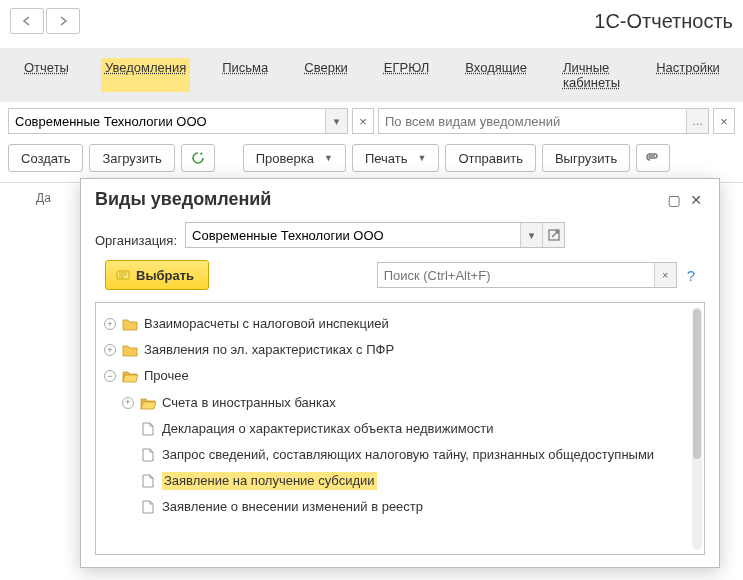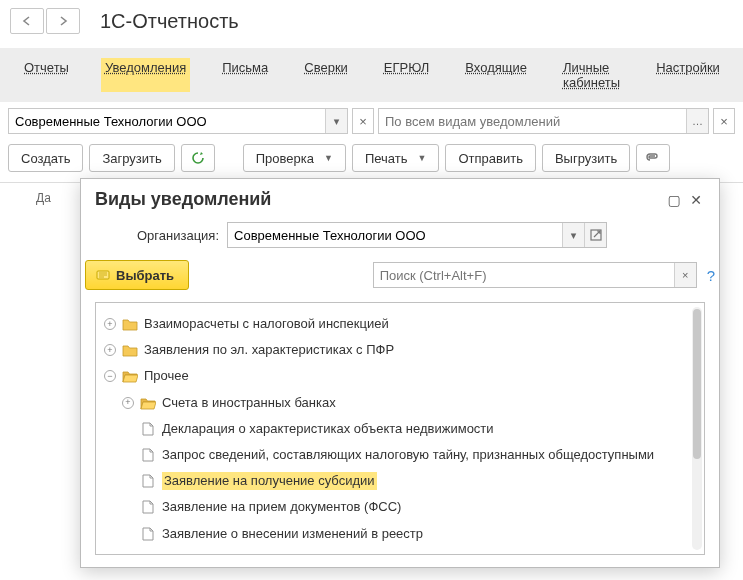--- a/index.html
+++ b/index.html
@@ -11,20 +11,21 @@
     background: #fff;
     width: 743px;
     height: 580px;
     overflow: hidden;
     position: relative;
   }
   .titlebar {
     display: flex;
     align-items: center;
     padding: 8px 10px 14px 10px;
+    justify-content: space-between;
   }
   .nav-btns { display: flex; gap: 2px; margin-right: 20px; }
   .nav-btn {
     width: 34px; height: 26px;
     border: 1px solid #c8c8c8;
     background: #fff;
     display: flex; align-items: center; justify-content: center;
     color: #888;
     border-radius: 2px;
   }
@@ -109,46 +110,45 @@
     box-shadow: 0 4px 18px rgba(0,0,0,0.2);
     display: flex; flex-direction: column;
   }
   .dlg-head {
     display: flex; align-items: center;
     padding: 10px 12px 8px 14px;
   }
   .dlg-title { font-size: 18px; font-weight: bold; flex: 1; }
   .dlg-ctrl { width: 22px; text-align: center; color: #555; cursor: pointer; font-size: 14px; }
   .dlg-row {
-    display: flex; align-items: center; gap: 8px;
+    display: flex; align-items: flex-end; gap: 8px;
     padding: 4px 14px;
-    margin-left: 42px;
   }
   .dlg-row label { font-size: 13px; }
   .org-combo {
     display: flex; border: 1px solid #c0c0c0; height: 26px; flex: 0 0 380px;
   }
   .org-combo input { border: none; outline: none; flex: 1; padding: 0 6px; font-size: 13px; }
   .dlg-actions {
     display: flex; align-items: center; gap: 10px;
-    padding: 8px 4px;
+    padding: 8px 24px;
     justify-content: flex-end;
   }
   .choose-btn {
     height: 30px;
     padding: 0 14px 0 10px;
     border: 1px solid #c9a900;
     background: linear-gradient(#ffe87a,#ffd633);
     border-radius: 3px;
     font-weight: bold;
     display: flex; align-items: center; gap: 6px;
   }
   .search-box {
     margin-left: auto;
-    display: flex; border: 1px solid #c0c0c0; height: 26px; width: 324px;
+    display: flex; border: 1px solid #c0c0c0; height: 26px; width: 300px;
   }
   .search-box input { border: none; outline: none; flex: 1; padding: 0 6px; color: #888; font-size: 13px; }
   .help { color: #3a8bd8; font-size: 15px; cursor: pointer; }
   .tree-wrap {
     margin: 4px 14px 12px 14px;
     border: 1px solid #c0c0c0;
     flex: 1;
     overflow: hidden;
     position: relative;
   }
@@ -385,33 +385,26 @@
       </div>
 
       <div class="node indent1">
         <span class="exp blank"></span>
         <svg class="file-ico">
             <use href="#file"></use>
           </svg>
         <span class="hl">Заявление на получение субсидии</span>
       </div>
 
+
       <div class="node indent1">
         <span class="exp blank"></span>
         <svg class="file-ico">
             <use href="#file"></use>
           </svg>
-        <span>Заявление на прием документов (ФСС)</span>
-      </div>
-
-      <div class="node indent1">
-        <span class="exp blank"></span>
-        <svg class="file-ico">
-            <use href="#file"></use>
-          </svg>
         <span>Заявление о внесении изменений в реестр</span>
       </div>
 
     </div>
     <div class="tree-scroll">
       <div class="tree-scroll-thumb"></div>
     </div>
   </div>
 </div>
 

